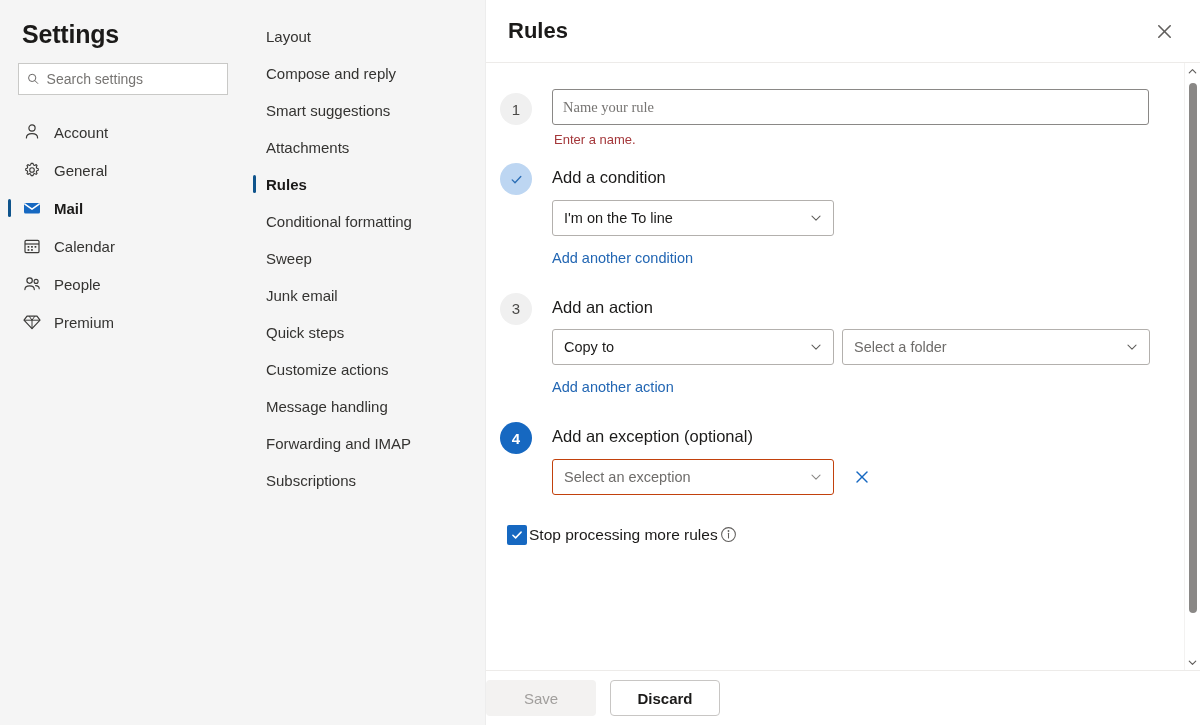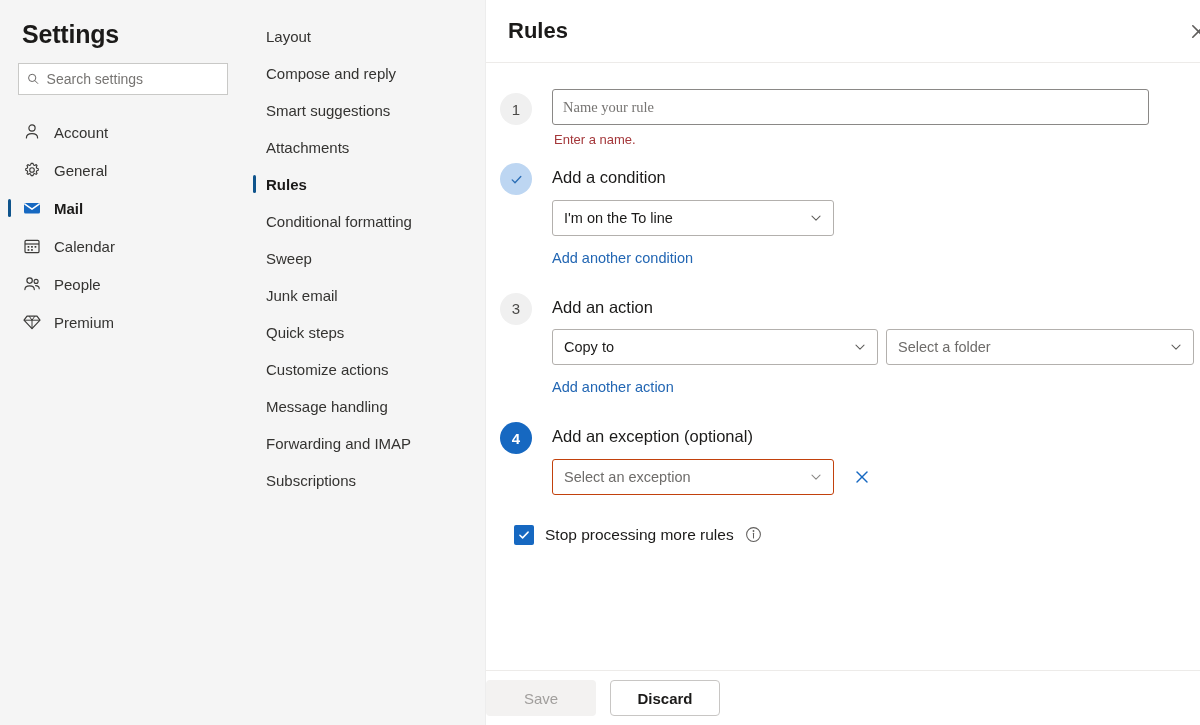--- a/index.html
+++ b/index.html
@@ -216,44 +216,44 @@
   .select.focused { border: 1px solid #c2410c; gap: 20px; }
   .select .chev { flex: 0 0 16px; margin-left: 10px; }
 
   .row-selects {
     display: flex;
     align-items: center;
     gap: 8px;
     margin-top: 12px;
   }
   .sel-condition { width: 282px; }
-  .sel-action    { width: 326px; gap: 36px; }
+  .sel-action    { width: 282px; gap: 36px; }
   .sel-folder    { width: 308px; }
   .sel-exception { width: 282px; }
 
   .link {
     color: #2266b3;
     font-size: 14.5px;
     margin-top: 14px;
     display: inline-block;
     cursor: pointer;
   }
   .remove-x {
     width: 26px; height: 26px;
     display: flex; align-items: center; justify-content: center;
     cursor: pointer;
     margin-left: 7px;
   }
 
   .checkbox-row {
     display: flex;
     align-items: center;
-    gap: 11px;
+    gap: 2px;
     margin-top: 30px;
-    margin-left: 14px;
+    margin-left: 7px;
   }
   .cbox {
     width: 20px; height: 20px;
     border-radius: 2px;
     background: #1668c1;
     display: flex; align-items: center; justify-content: center;
     cursor: pointer;
     flex: 0 0 20px;
   }
   .cbox-label { font-size: 15.5px; color: #1b1a19; }

